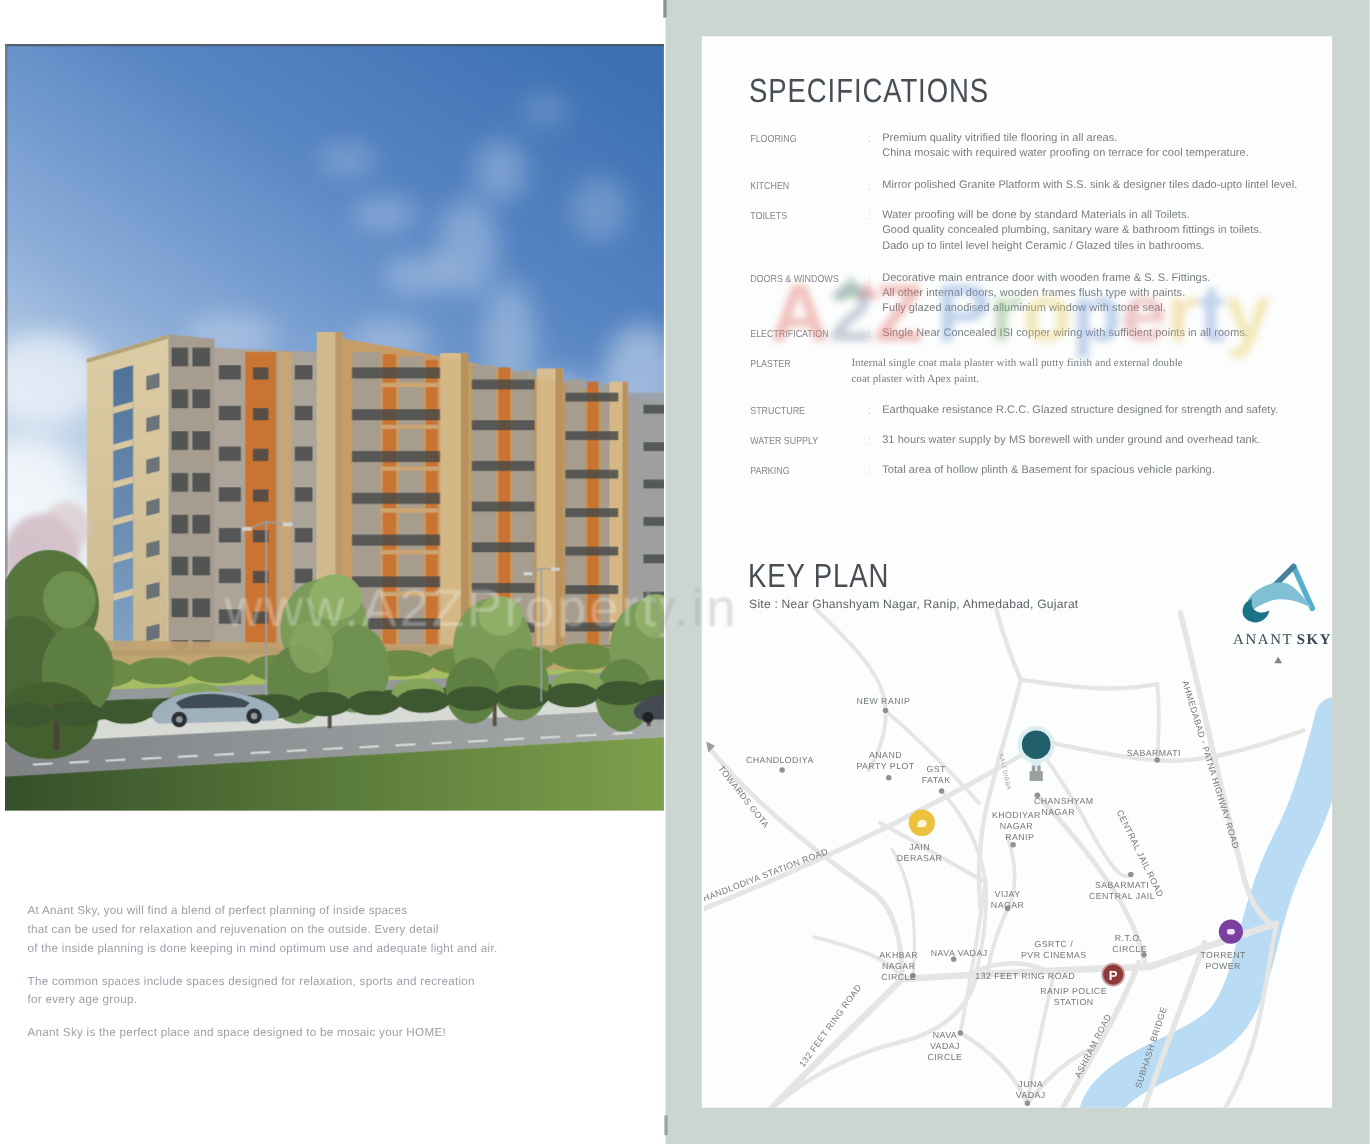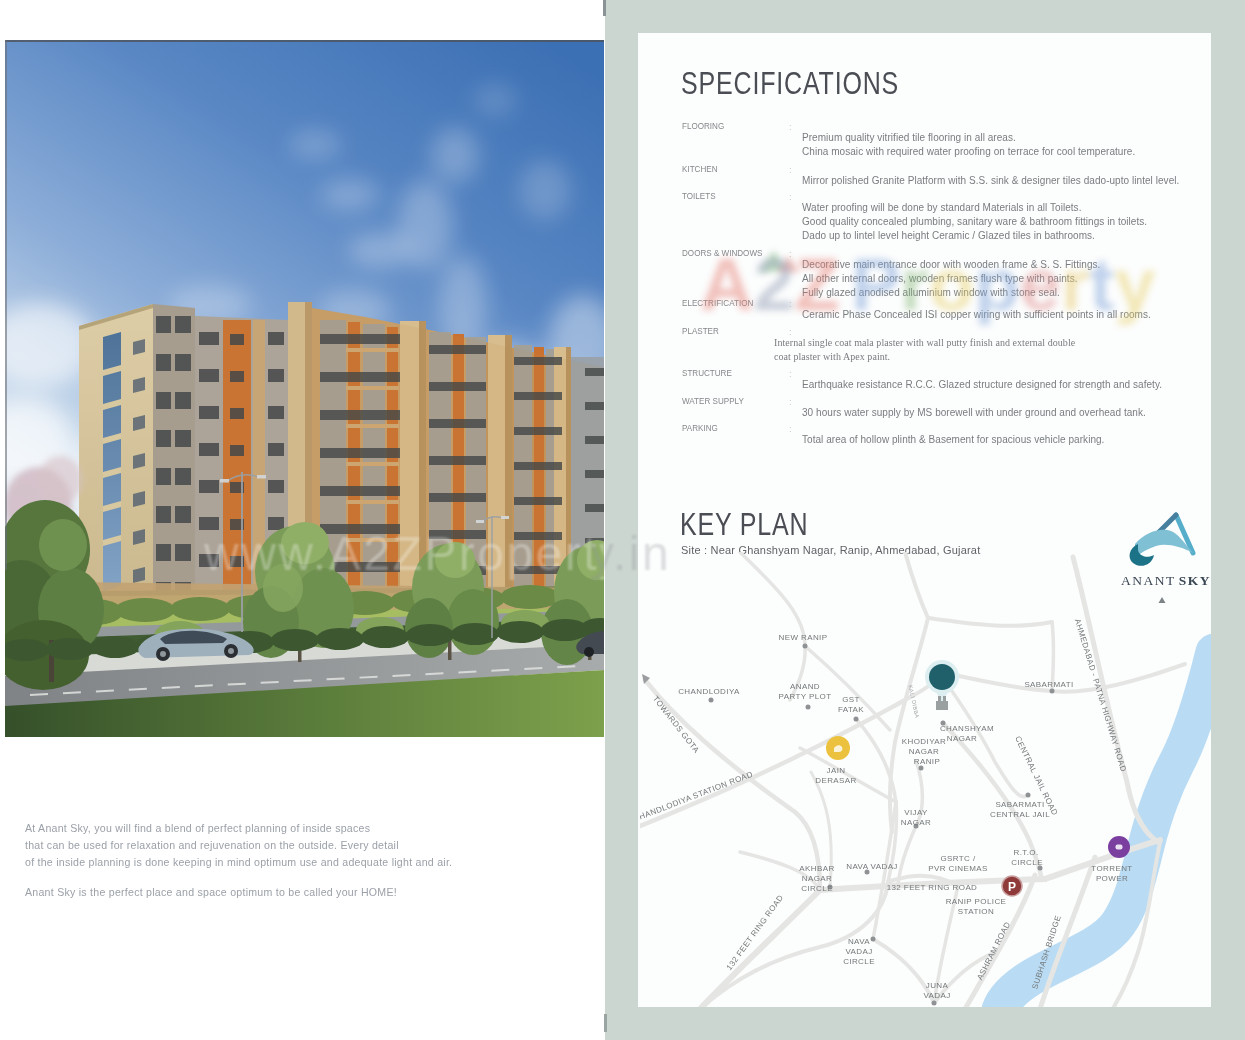--- a/index.html
+++ b/index.html
@@ -8,21 +8,21 @@
   .abs{position:absolute;}
   
   #mint{left:605px;top:0;width:640px;height:1040px;background:#ccd6d0;}
   #card{left:638px;top:33px;width:573px;height:974px;background:#fcfdfd;}
   
   .h1{font-size:30.5px;color:#4a4e54;letter-spacing:1px;white-space:nowrap;
       transform:scaleX(0.82);transform-origin:left top;}
   
   .lab{font-size:9.2px;color:#85888c;letter-spacing:0;white-space:nowrap;transform:scaleX(0.88);transform-origin:left top;}
   .col{font-size:9.5px;color:#c6c9ca;}
-  .des{font-size:10px;color:#797d80;letter-spacing:0.05px;line-height:14.2px;white-space:nowrap;margin-top:12px;}
+  .des{font-size:10px;color:#797d80;letter-spacing:0.05px;line-height:14.2px;white-space:nowrap;}
   
   #ltext{left:25px;top:820px;font-size:10.6px;line-height:16.9px;color:#9ba0a8;letter-spacing:0.25px;}
   #ltext p{margin:0 0 13px 0;}
   
   #wm-left{left:204px;top:526px;width:400px;overflow:hidden;font-size:48px;color:rgba(255,255,255,0.30);
            letter-spacing:2.5px;filter:blur(1.2px);white-space:nowrap;}
   #wm-yin{left:590px;top:526px;font-size:48px;color:rgba(143,148,152,0.30);
           letter-spacing:2.5px;filter:blur(1.2px);}
   #wm-card{left:700px;top:242px;font-size:74px;font-weight:bold;letter-spacing:0px;
            filter:blur(3.5px);opacity:0.48;white-space:nowrap;}
@@ -360,21 +360,23 @@
 </svg>
 </div>
 
 <div class="abs" id="wm-left">www.A2ZProperty.in</div>
 <div class="abs" id="wm-yin">y.in</div>
 
 <div class="abs" id="ltext">
   <p>At Anant Sky, you will find a blend of perfect planning of inside spaces<br>
   that can be used for relaxation and rejuvenation on the outside. Every detail<br>
   of the inside planning is done keeping in mind optimum use and adequate light and air.</p>
-  <p>Anant Sky is the perfect place and space optimum to be called your HOME!</p>
+  <p>The common spaces include spaces designed for relaxation, sports and recreation<br>
+  for every age group.</p>
+  <p>Anant Sky is the perfect place and space designed to be mosaic your HOME!</p>
 </div>
 
 <div class="abs h1" style="left:681px;top:66px;">SPECIFICATIONS</div>
 <div id="specs">
   <div class="abs lab" style="left:682px;top:121px;">FLOORING</div>
   <div class="abs col" style="left:789px;top:121px;">:</div>
   <div class="abs des" style="left:802px;top:119px;">Premium quality vitrified tile flooring in all areas.<br>China mosaic with required water proofing on terrace for cool temperature.</div>
 
   <div class="abs lab" style="left:682px;top:164px;">KITCHEN</div>
   <div class="abs col" style="left:789px;top:164px;">:</div>
@@ -383,33 +385,33 @@
   <div class="abs lab" style="left:682px;top:191px;">TOILETS</div>
   <div class="abs col" style="left:789px;top:191px;">:</div>
   <div class="abs des" style="left:802px;top:189px;">Water proofing will be done by standard Materials in all Toilets.<br>Good quality concealed plumbing, sanitary ware &amp; bathroom fittings in toilets.<br>Dado up to lintel level height Ceramic / Glazed tiles in bathrooms.</div>
 
   <div class="abs lab" style="left:682px;top:248px;">DOORS &amp; WINDOWS</div>
   <div class="abs col" style="left:789px;top:248px;">:</div>
   <div class="abs des" style="left:802px;top:246px;">Decorative main entrance door with wooden frame &amp; S. S. Fittings.<br>All other internal doors, wooden frames flush type with paints.<br>Fully glazed anodised alluminium window with stone seal.</div>
 
   <div class="abs lab" style="left:682px;top:298px;">ELECTRIFICATION</div>
   <div class="abs col" style="left:789px;top:298px;">:</div>
-  <div class="abs des" style="left:802px;top:296px;">Ceramic Phase Concealed ISI copper wiring with sufficient points in all rooms.</div>
+  <div class="abs des" style="left:802px;top:296px;">Single Near Concealed ISI copper wiring with sufficient points in all rooms.</div>
 
   <div class="abs lab" style="left:682px;top:326px;">PLASTER</div>
   <div class="abs col" style="left:789px;top:326px;">:</div>
   <div class="abs des" style="left:774px;top:324px;font-family:Liberation Serif, serif;">Internal single coat mala plaster with wall putty finish and external double<br>coat plaster with Apex paint.</div>
 
   <div class="abs lab" style="left:682px;top:368px;">STRUCTURE</div>
   <div class="abs col" style="left:789px;top:368px;">:</div>
   <div class="abs des" style="left:802px;top:366px;">Earthquake resistance R.C.C. Glazed structure designed for strength and safety.</div>
 
   <div class="abs lab" style="left:682px;top:396px;">WATER SUPPLY</div>
   <div class="abs col" style="left:789px;top:396px;">:</div>
-  <div class="abs des" style="left:802px;top:394px;">30 hours water supply by MS borewell with under ground and overhead tank.</div>
+  <div class="abs des" style="left:802px;top:394px;">31 hours water supply by MS borewell with under ground and overhead tank.</div>
 
   <div class="abs lab" style="left:682px;top:423px;">PARKING</div>
   <div class="abs col" style="left:789px;top:423px;">:</div>
   <div class="abs des" style="left:802px;top:421px;">Total area of hollow plinth &amp; Basement for spacious vehicle parking.</div>
 </div>
 
 <div class="abs" style="left:752px;top:244px;width:60px;height:30px;filter:blur(3px);opacity:0.45;">
 <svg width="60" height="30">
       <polygon points="8,28 22,6 34,28" fill="#7cb87c"></polygon>
       <polygon points="26,28 36,12 48,28" fill="#e07a70"></polygon>

